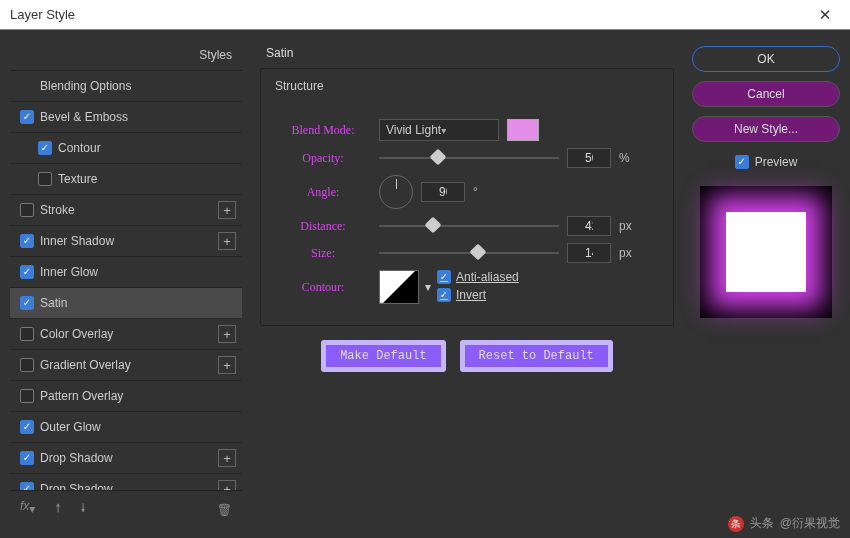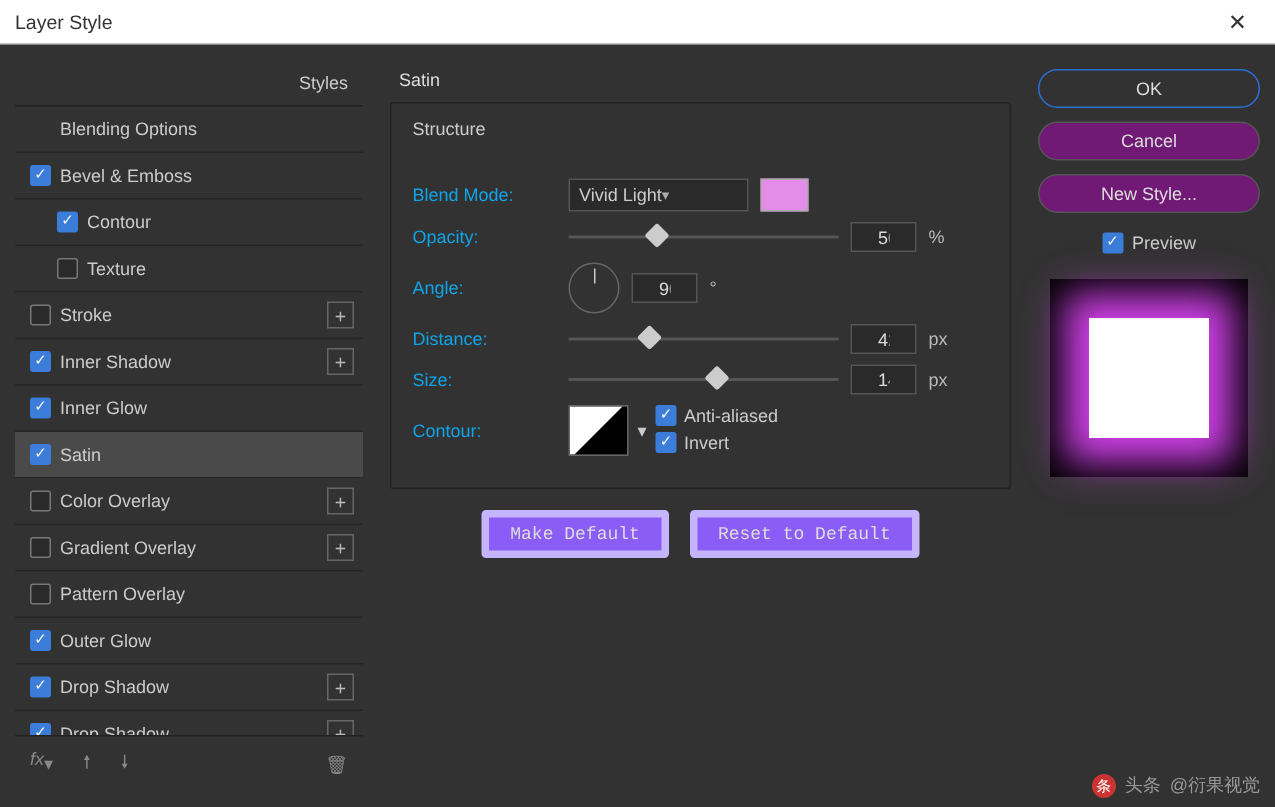--- a/index.html
+++ b/index.html
@@ -31,35 +31,35 @@
 .sidebar-footer { display:flex; align-items:center; justify-content: space-between; padding: 8px 10px; border-top: 1px solid #222; }
 .sidebar-footer .tools { display:flex; gap:20px; color:#888; }
 .sidebar-footer .trash { color:#888; cursor:pointer; }
 
 
 .main { flex: 1; padding: 4px 10px 10px 10px; }
 .panel-title { padding: 2px 6px 8px 6px; color:#ddd; }
 .structure { border: 1px solid #222; padding: 10px 14px 14px 14px; border-radius: 2px; }
 .structure-label { margin-bottom: 26px; color:#ccc; }
 .form-row { display: flex; align-items: center; margin: 7px 0; gap: 8px; }
-.form-row .label { width: 96px; text-align: left; color:#0ea5e9; }
+.form-row .label { width: 96px; text-align: center; color:#d946ef;font-family:Liberation Serif, serif; }
 .slider { position: relative; width: 180px; height: 14px; }
 .slider .track { position:absolute; top:6px; left:0; right:0; height:2px; background:#555; }
 .slider .thumb { position:absolute; top:0; width:12px; height:12px; background:#ccc; border-radius:2px; transform: translateX(-50%) rotate(45deg); }
 .num-input { width: 44px; height: 20px; background:#2a2a2a; border:1px solid #555; color:#ddd; text-align:center; padding:1px 17px; }
 .unit { color:#bbb; width:18px; }
 .dropdown { display:flex; align-items:center; width:120px; height:22px; background:#2a2a2a; border:1px solid #555; padding:0 6px; cursor:pointer; }
 .dropdown .chev { font-size:10px; color:#aaa; }
 .swatch { width: 32px; height:22px; background:#e38ce8; border:1px solid #aaa; cursor:pointer; }
 .angle-dial { width:34px; height:34px; border:1px solid #666; border-radius:50%; position:relative; }
 .angle-dial::after { content:""; position:absolute; left:50%; top:3px; width:1px; height:10px; background:#ccc; }
 .contour-box { width:40px; height:34px; border:1px solid #666; background: linear-gradient(135deg, #fff 49%, #000 51%); cursor:pointer; }
 .contour-group { display:flex; align-items:flex-start; gap:6px; }
 .contour-checks { display:flex; flex-direction:column; gap:4px; }
-.contour-checks label { display:flex; gap:5px; align-items:center; cursor:pointer; }
+.contour-checks label { display:flex; gap:5px; align-items:center; cursor:pointer;text-decoration:underline; }
 
 .btn-row { display:flex; gap:14px; justify-content:center; margin-top:14px; }
 .pill-btn { padding: 4px 14px; background:#8b5cf6; border:5px solid #c4b5fd; border-radius:3px; cursor:pointer; color:#ddd;font-family:Liberation Mono, monospace; }
 
 
 .right-col { width: 148px; display:flex; flex-direction:column; gap:9px; padding-top:6px; }
 .big-btn { height: 26px; border-radius: 13px; border:1px solid #3b7dd8; display:flex; align-items:center; justify-content:center; cursor:pointer; color:#ddd; }
 .big-btn.primary { border-color:#2a6fd6; }
 .big-btn.secondary { border-color:#555; background:#701a75; }
 .preview-row { display:flex; gap:6px; justify-content:center; align-items:center; margin-top:4px; }

